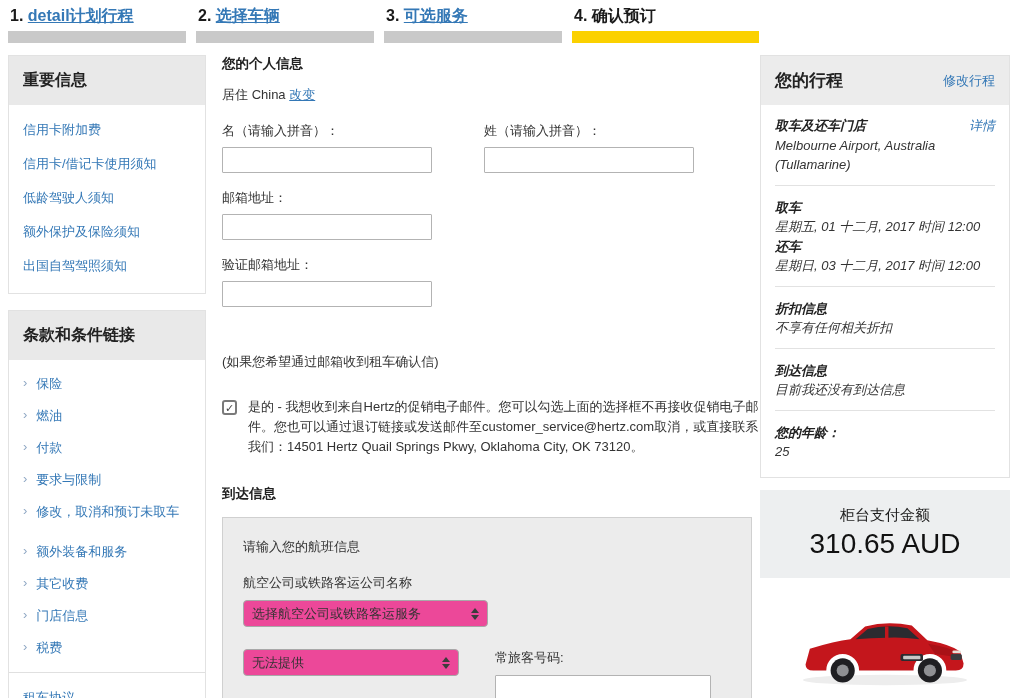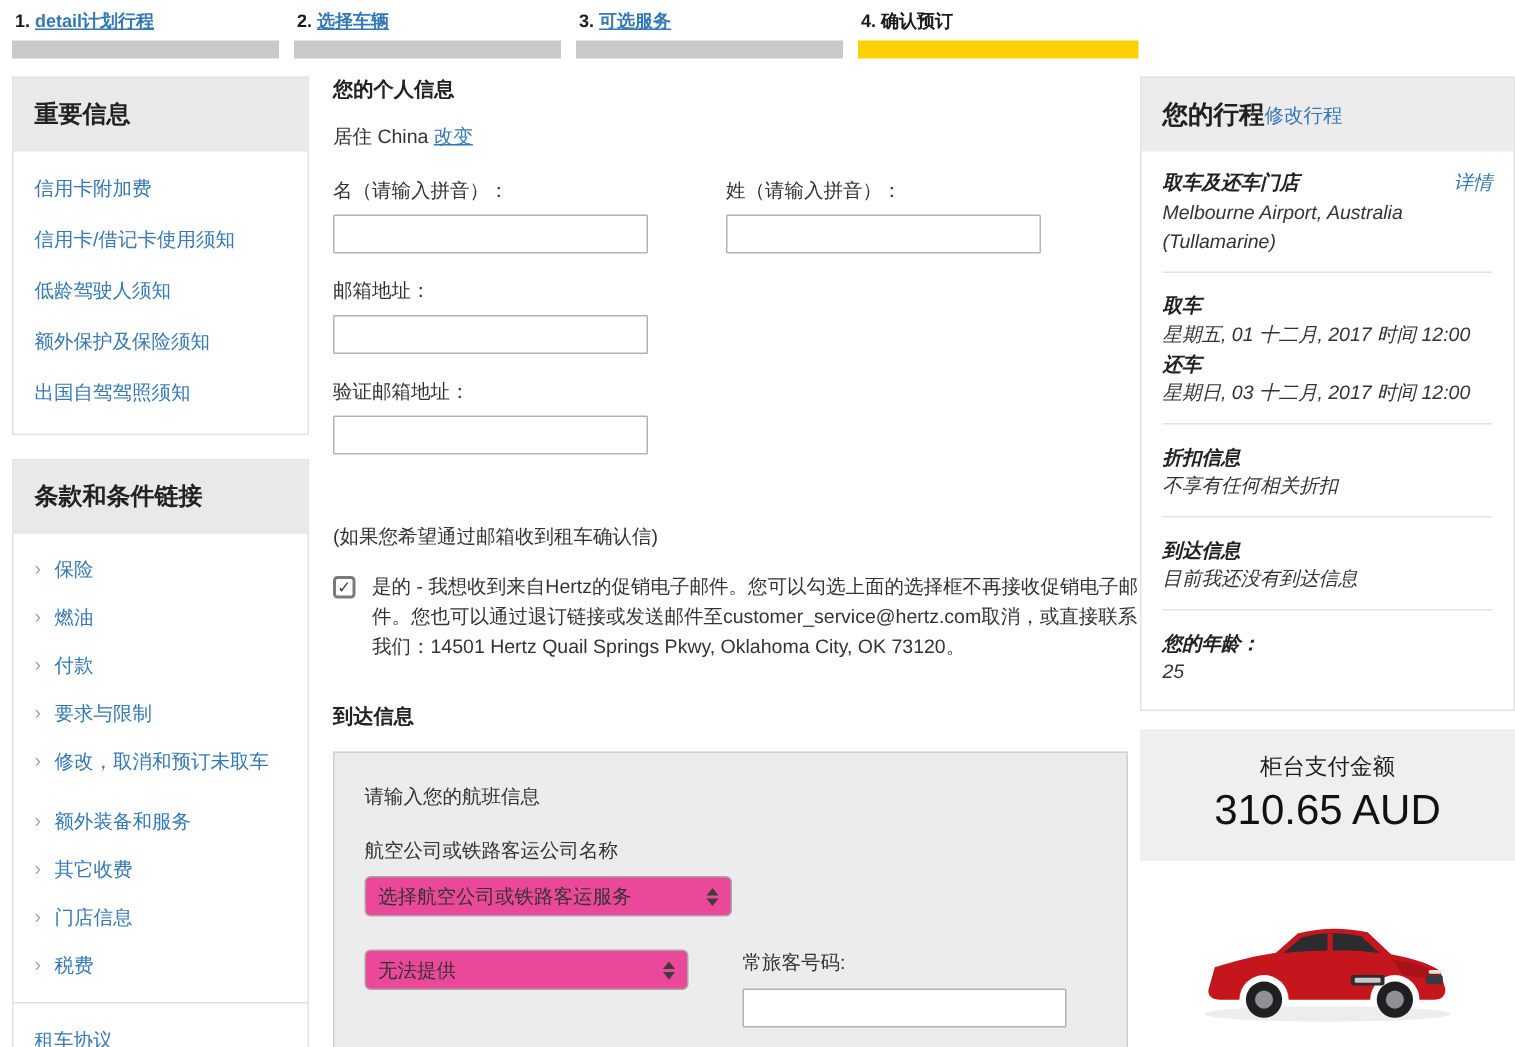--- a/index.html
+++ b/index.html
@@ -8,21 +8,21 @@
     font-family: "Liberation Sans", "DejaVu Sans", sans-serif;
     font-size: 13px; color: #333; background: #fff;
   }
   .link { color: #3478b6; text-decoration: underline; cursor: pointer; }
   .plain-link { color: #3478b6; text-decoration: none; cursor: pointer; }
 
   
   .steps { display: flex; gap: 10px; padding: 4px 8px 0 8px; }
   .step { width: 178px; }
   .step:last-child { width: 187px; }
-  .step-label { font-size: 12px; font-weight: bold; color: #1a1a1a; padding: 2px 0 4px 2px; white-space: nowrap; }
+  .step-label { font-size: 16px; font-weight: bold; color: #1a1a1a; padding: 2px 0 4px 2px; white-space: nowrap; }
   .step-label .link { font-weight: bold; }
   .step-bar { height: 12px; background: #c9c9c9; }
   .step.active .step-bar { background: #fbd100; }
 
   
   .layout { display: flex; padding: 12px 0 0 8px; align-items: flex-start; }
 
   
   .sidebar { width: 198px; flex: none; }
   .card { border: 1px solid #e2e2e2; margin-bottom: 16px; background: #fff; }
@@ -38,21 +38,21 @@
   .main { flex: 1; padding: 0 16px; min-width: 0; }
   .bold-title { font-weight: bold; font-size: 13.5px; color: #222; }
   .residence { margin: 13px 0 18px 0; }
   .form-row { display: flex; gap: 52px; }
   .field label { display: block; margin-bottom: 7px; }
   input.text {
     width: 210px; height: 26px; border: 1px solid #b3b3b3;
     background: #fff; font-size: 13px; padding: 0 6px; border-radius: 1px;
   }
   .mb { margin-bottom: 16px; }
-  .email-note { margin-top: 46px; margin-bottom: 14px; }
+  .email-note { margin-top: 46px; margin-bottom: 26px; }
   .promo-row { display: flex; gap: 11px; width: 548px; line-height: 1.55; margin-bottom: 28px; }
   .checkbox {
     width: 15px; height: 15px; border: 2px solid #7a7a7a; border-radius: 3px;
     flex: none; margin-top: 3px; font-size: 11px; line-height: 12px;
     text-align: center; color: #444; cursor: pointer; background: #fff;
   }
   .graybox { background: #ececec; border: 1px solid #d0d0d0; }
   .flight-box { margin-top: 14px; padding: 20px 20px 26px 20px; width: 530px; }
   .flight-box .box-title { margin-bottom: 18px; }
   .sel-label { display: block; margin-bottom: 8px; }
@@ -62,21 +62,21 @@
     height: 27px; padding: 0 8px; cursor: pointer;
   }
   .spin { display: flex; flex-direction: column; gap: 2px; }
   .tri-up { width: 0; height: 0; border-left: 4px solid transparent; border-right: 4px solid transparent; border-bottom: 5px solid #3c3c3c; }
   .tri-down { width: 0; height: 0; border-left: 4px solid transparent; border-right: 4px solid transparent; border-top: 5px solid #3c3c3c; }
   .flight-row2 { display: flex; gap: 36px; margin-top: 22px; }
 
   
   .right { width: 250px; flex: none; margin-left: 14px; }
   .trip-card { border: 1px solid #e2e2e2; margin-bottom: 12px; background: #fff; }
-  .trip-header { background: #ececec; padding: 13px 14px; display: flex; align-items: center; }
+  .trip-header { background: #ececec; padding: 13px 14px; display: flex; justify-content: space-between; align-items: center; }
   .trip-title { font-size: 17px; font-weight: bold; color: #222; }
   .trip-body { padding: 2px 14px 8px 14px; font-style: italic; }
   .trip-row { padding: 9px 0 7px 0; line-height: 1.5; }
   .trip-row .row-head { display: flex; justify-content: space-between; }
   .trip-row b { color: #222; }
   .tdivider { border-top: 1px solid #e2e2e2; margin: 3px 0; }
   .payment { background: #edeff0; text-align: center; padding: 16px 0 18px 0; margin-bottom: 12px; }
   .payment-label { font-size: 15px; color: #1d1d1d; margin-bottom: 3px; }
   .payment-amount { font-size: 28px; color: #111; }
   .vehicle-card { background: #fff; padding: 2px 2px; }

